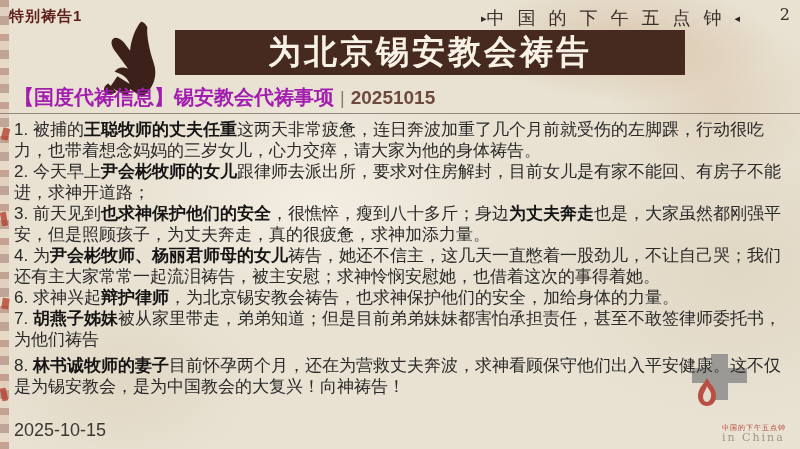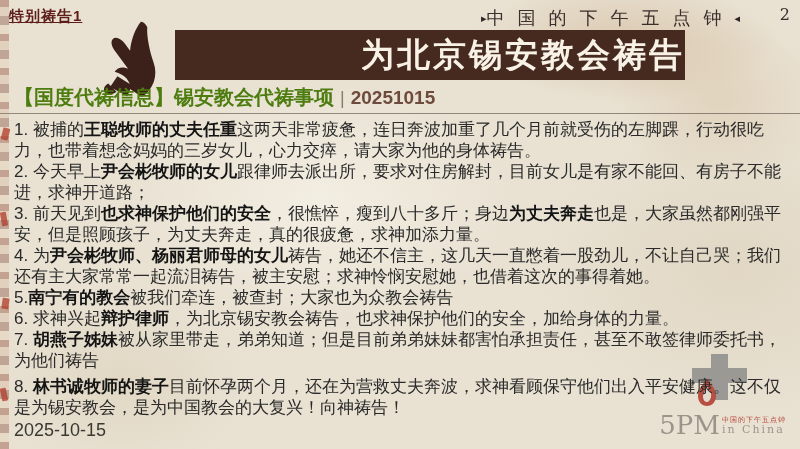--- a/index.html
+++ b/index.html
@@ -24,44 +24,44 @@
       rgba(222,186,152,0.20) 25px 34px);
   }
   .torn-mark{position:absolute;z-index:3;background:#b23b2a;opacity:.75;border-radius:1px;}
   .tm1{left:2px;top:128px;width:7px;height:12px;transform:rotate(14deg);}
   .tm2{left:1px;top:212px;width:6px;height:14px;transform:rotate(-10deg);}
   .tm3{left:2px;top:298px;width:7px;height:11px;transform:rotate(8deg);}
   .tm4{left:1px;top:388px;width:6px;height:13px;transform:rotate(-12deg);}
 
   .badge{
     position:absolute;left:9px;top:7px;z-index:4;
-    font-size:15px;font-weight:bold;color:#5e1e19;letter-spacing:1px;text-decoration:underline;
+    font-size:15px;font-weight:bold;color:#5e1e19;letter-spacing:1px;
   }
   .kicker{
     position:absolute;left:0;top:6px;width:740px;text-align:right;z-index:2;
     font-family:"DejaVu Serif","Liberation Serif",serif;
     font-size:18px;color:#3b2f2b;letter-spacing:13px;
   }
   .kicker .arrow{font-size:11px;letter-spacing:0;vertical-align:2px;color:#2f2522;}
   .page-number{
     position:absolute;right:10px;top:5px;z-index:4;
     font-family:"DejaVu Serif","Liberation Serif",serif;font-size:16px;color:#33302c;
   }
   .hands{position:absolute;left:88px;top:20px;width:95px;height:78px;z-index:4;}
   .banner{
-    position:absolute;left:175px;top:30px;width:510px;height:50px;z-index:3;
-    background:#462a20;display:flex;align-items:center;justify-content:flex-end;
+    position:absolute;left:175px;top:30px;width:510px;height:45px;z-index:3;
+    background:#462a20;display:flex;align-items:center;justify-content:center;
   }
   .banner .title{
     color:#f8f2e6;font-size:33px;font-weight:bold;letter-spacing:3px;white-space:nowrap;
   }
   .subheader{
     position:absolute;left:14px;top:84px;width:780px;z-index:4;white-space:nowrap;
   }
-  .subheader .label{font-size:20px;font-weight:bold;color:#4d7c0f;}
+  .subheader .label{font-size:20px;font-weight:bold;color:#a21caf;}
   .subheader .sep{font-size:18px;color:#8a7a6c;margin:0 6px;}
   .subheader .date{font-size:19px;color:#6e4a3c;font-weight:600;}
   .divider{
     position:absolute;left:0;top:113px;width:800px;height:0;z-index:2;
     border-top:1.5px solid rgba(72,60,52,0.55);
   }
   .prayer-list{
     position:absolute;left:14px;top:119px;width:778px;z-index:4;
     font-size:17px;line-height:21px;color:#2a2a2a;
   }
@@ -78,21 +78,21 @@
   .cross-h{position:absolute;left:4px;top:16px;width:55px;height:15px;background:#8d8d8b;}
   .flame{position:absolute;left:8px;top:26px;width:22px;height:28px;z-index:2;}
   
   .logo{
     position:absolute;right:14px;top:412px;z-index:4;display:flex;align-items:flex-start;
     color:#9b948b;
   }
   .logo .main{
     font-family:"DejaVu Serif","Liberation Serif",serif;font-size:26px;line-height:26px;
   }
-  .logo .side{display:flex;flex-direction:column;margin-left:2px;margin-top:4px;}
+  .logo .side{display:flex;flex-direction:column;margin-left:2px;margin-top:12px;}
   .logo .tagline{font-size:7px;color:#b5473a;letter-spacing:1px;line-height:8px;white-space:nowrap;}
   .logo .sub{
     font-family:"DejaVu Serif","Liberation Serif",serif;
     font-size:11px;letter-spacing:2px;line-height:12px;color:#9b948b;
   }
 </style>
 </head>
 <body>
 
 <div class="torn-edge"></div>
@@ -130,27 +130,25 @@
     <path d="M11 0 C14 6 20 10 20 18 C20 24 16 28 11 28 C6 28 2 24 2 18 C2 10 8 6 11 0 Z" fill="#b0362a"></path>
     <path d="M11 8 C13 12 16 14 15 19 C14 23 12 24 11 24 C9 24 7 22 7 19 C7 15 10 12 11 8 Z" fill="#e2dbcd"></path>
   </svg>
 </div>
 
 <div class="prayer-list">
     <p><span>1. 被捕的</span><span class="b">王聪牧师的丈夫任重</span><span>这两天非常疲惫，连日奔波加重了几个月前就受伤的左脚踝，行动很吃力，也带着想念妈妈的三岁女儿，心力交瘁，请大家为他的身体祷告。</span></p>
     <p><span>2. 今天早上</span><span class="b">尹会彬牧师的女儿</span><span>跟律师去派出所，要求对住房解封，目前女儿是有家不能回、有房子不能进，求神开道路；</span></p>
     <p><span>3. 前天见到</span><span class="b">也求神保护他们的安全</span><span>，很憔悴，瘦到八十多斤；身边</span><span class="b">为丈夫奔走</span><span>也是，大家虽然都刚强平安，但是照顾孩子，为丈夫奔走，真的很疲惫，求神加添力量。</span></p>
     <p><span>4. 为</span><span class="b">尹会彬牧师、杨丽君师母的女儿</span><span>祷告，她还不信主，这几天一直憋着一股劲儿，不让自己哭；我们还有主大家常常一起流泪祷告，被主安慰；求神怜悯安慰她，也借着这次的事得着她。</span></p>
-    <p><span>5.</span><span class="b">南宁有的教会</span><span>被我们牵连，被查封；大家也为众教会祷告</span></p>
     <p><span>6. 求神兴起</span><span class="b">辩护律师</span><span>，为北京锡安教会祷告，也求神保护他们的安全，加给身体的力量。</span></p>
     <p><span>7. </span><span class="b">胡燕子姊妹</span><span>被从家里带走，弟弟知道；但是目前弟弟妹妹都害怕承担责任，甚至不敢签律师委托书，为他们祷告</span></p>
     <p><span>8. </span><span class="b">林书诚牧师的妻子</span><span>目前怀孕两个月，还在为营救丈夫奔波，求神看顾保守他们出入平安健康。这不仅是为锡安教会，是为中国教会的大复兴！向神祷告！</span></p>
   </div>
 
 <div class="footer-date">2025-10-15</div>
 
 <div class="logo">
-  <span class="main">5PM</span>
   <span class="side">
     <span class="tagline">中国的下午五点钟</span>
     <span class="sub">in China</span>
   </span>
 </div>
 
 </body></html>

